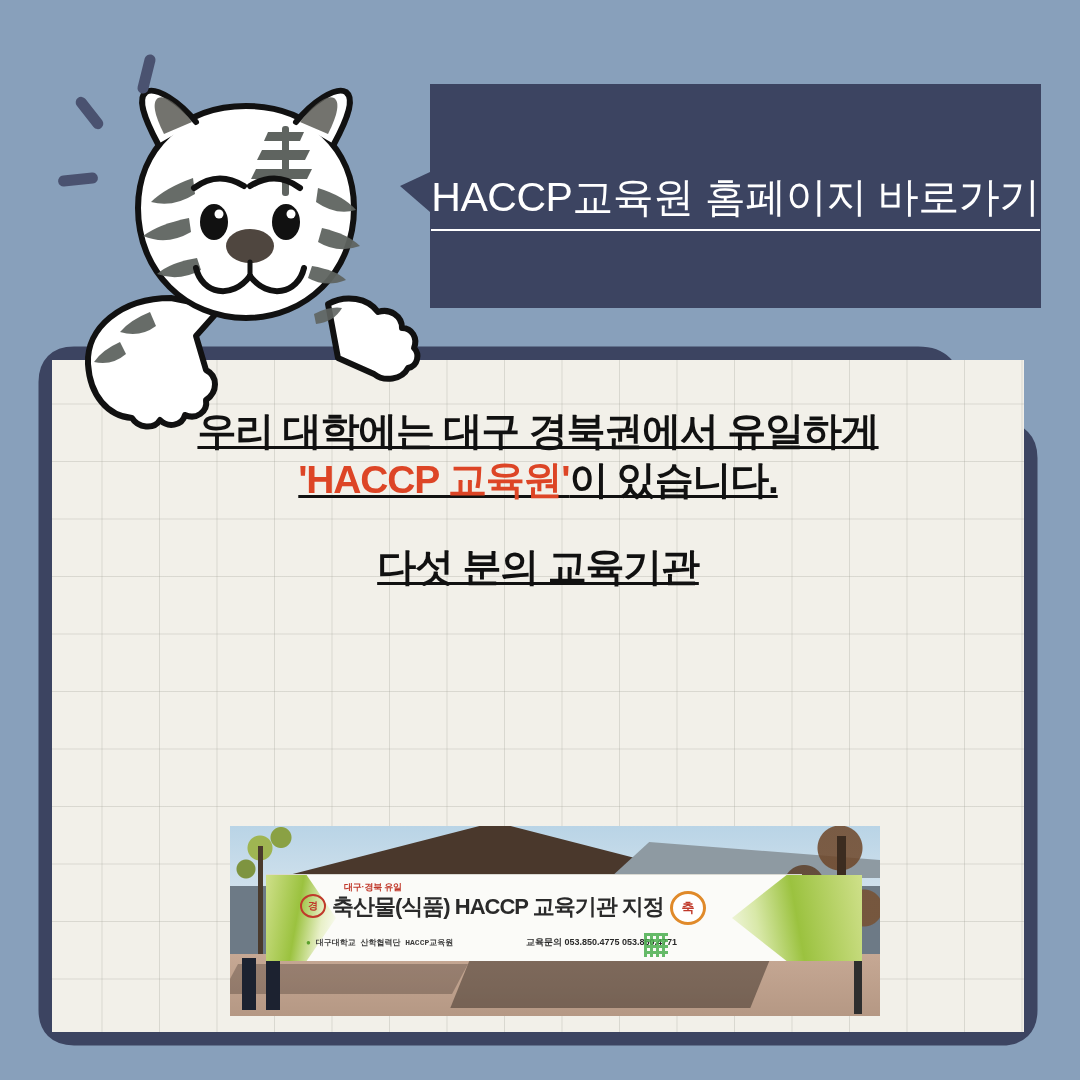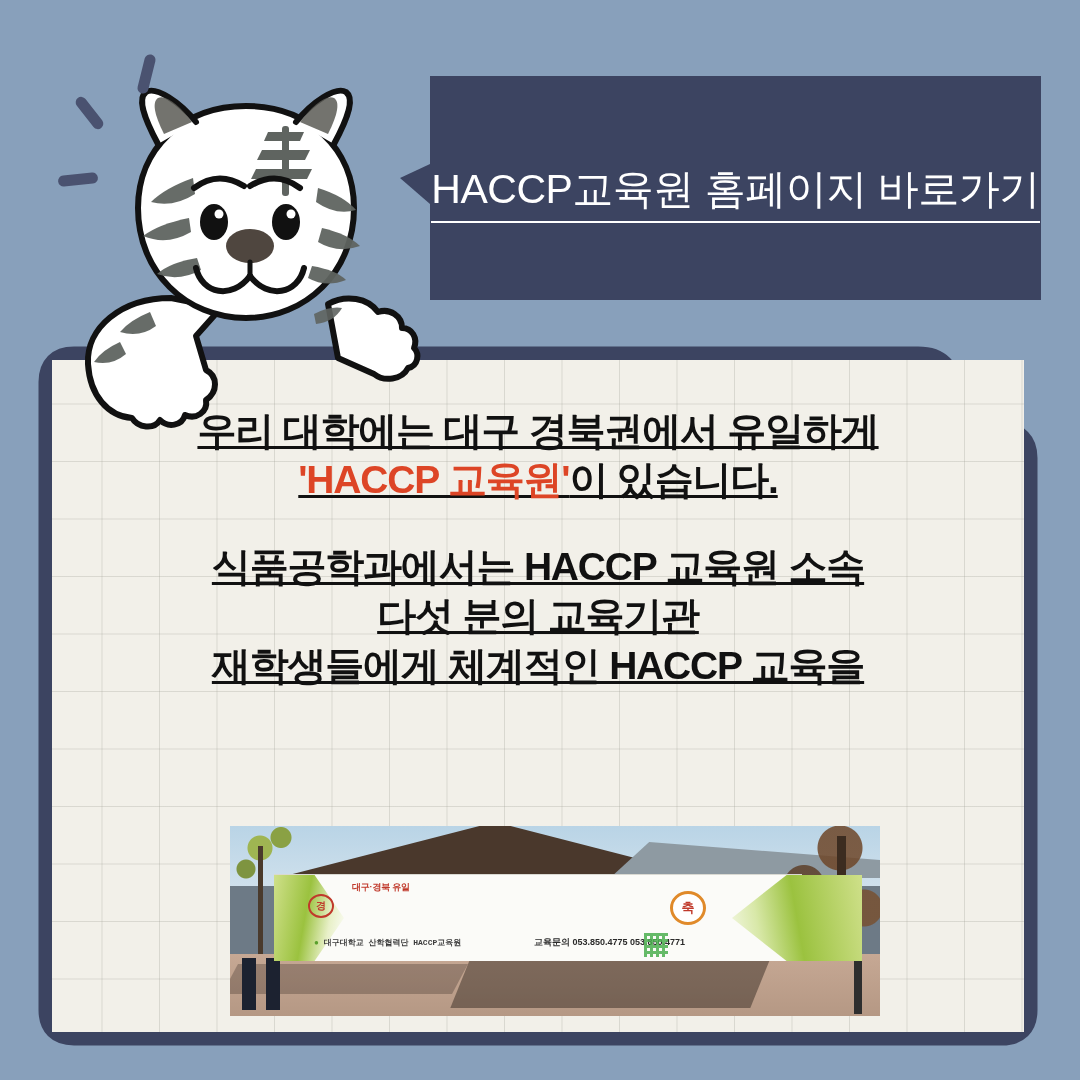--- a/index.html
+++ b/index.html
@@ -23,21 +23,21 @@
     position:absolute;left:-20px;top:-20px;right:-20px;bottom:-20px;
     background-image:
       linear-gradient(to right,rgba(160,160,150,.30) 1px,transparent 1px),
       linear-gradient(to bottom,rgba(160,160,150,.30) 1px,transparent 1px);
     background-size:57.5px 57.5px;
     background-position:12px 6px;
   }
 
   
   .banner{
-    position:absolute;left:430px;top:76px;width:611px;height:224px;
+    position:absolute;left:430px;top:84px;width:611px;height:224px;
     background:#3c4461;
   }
   .banner-tail{
     position:absolute;left:-30px;top:88px;width:0;height:0;
     border-top:14px solid transparent;
     border-bottom:26px solid transparent;
     border-right:30px solid #3c4461;
   }
   .banner-link{
     position:absolute;left:0;right:0;top:0;bottom:0;
@@ -84,21 +84,21 @@
   .tree-r{right:-8px;top:-8px;width:120px;height:150px;background:
      radial-gradient(circle at 60% 20%,rgba(110,70,40,.85) 0 22px,transparent 23px),
      radial-gradient(circle at 30% 45%,rgba(90,58,34,.8) 0 20px,transparent 21px),
      radial-gradient(circle at 80% 60%,rgba(120,78,44,.8) 0 18px,transparent 19px);}
   .trunk-r{right:34px;top:10px;width:9px;height:170px;background:#3c2c20;}
   .ground{left:0;bottom:0;width:100%;height:62px;background:linear-gradient(#c6a894,#b59884);}
   .ground-shadow{left:230px;bottom:8px;width:300px;height:48px;background:rgba(40,30,25,.45);transform:skewX(-22deg);}
   .ground-shadow2{left:0px;bottom:22px;width:230px;height:30px;background:rgba(40,30,25,.28);transform:skewX(-28deg);}
 
   .bnr{
-    left:44px;top:48px;right:78px;height:86px;
+    left:36px;top:48px;right:78px;height:86px;
     background:#fbfbf8;border-top:1px solid #d9d9d2;
   }
   .bnr-swoosh{
     position:absolute;left:0;top:0;width:70px;height:100%;
     background:linear-gradient(100deg,#cfe08a 0%,#9bc23f 45%,#e8f0c8 75%,#ffffff 100%);
     clip-path:polygon(0 0,58% 0,100% 50%,58% 100%,0 100%);
   }
   .bnr-swoosh-r{
     position:absolute;right:-60px;top:0;width:130px;height:100%;
     background:linear-gradient(260deg,#cfe08a 0%,#9bc23f 50%,#d8e8a8 78%,#f4f8e4 100%);
@@ -166,23 +166,21 @@
                Q 14 14 36 14 Z" fill="none" stroke="#3c4461" stroke-width="27"></path>
     </svg>
 
     <div class="card-paper">
       <div class="grid"></div>
 
       <div class="copy">
         <div class="line">우리 대학에는 대구 경북권에서 유일하게</div>
         <div class="line"><span class="accent">'HACCP 교육원'</span><span>이 있습니다.</span></div>
         <div class="gap"></div>
-        <div class="line">식품공학과에서는 HACCP 교육원 소속</div>
         <div class="line">다섯 분의 교육기관</div>
-        <div class="line">재학생들에게 체계적인 HACCP 교육을</div>
       </div>
 
       <div class="photo">
         <div class="ph sky"></div>
         <div class="ph roof"></div>
         <div class="ph roof2"></div>
         <div class="ph tree-l"></div>
         <div class="ph trunk-l"></div>
         <div class="ph tree-r"></div>
         <div class="ph trunk-r"></div>
@@ -191,20 +189,21 @@
         <div class="ph ground-shadow2"></div>
         <div class="person p1"></div>
         <div class="person p2"></div>
         <div class="pole"></div>
 
         <div class="ph bnr">
           <div class="bnr-swoosh"></div>
           <div class="bnr-swoosh-r"></div>
           <div class="bnr-sub">대구·경북 유일</div>
           <div class="bnr-seal">경</div>
+          <div class="bnr-main">축산물(식품) HACCP 교육기관 지정</div>
           <div class="bnr-chuk">축</div>
           <div class="bnr-foot"><span class="dot">●</span> <span>대구대학교 산학협력단 HACCP교육원</span></div>
           <div class="bnr-tel">교육문의  053.850.4775   053.850.4771</div>
           <div class="bnr-qr"></div>
         </div>
       </div>
 
     </div>
   </div>
 

